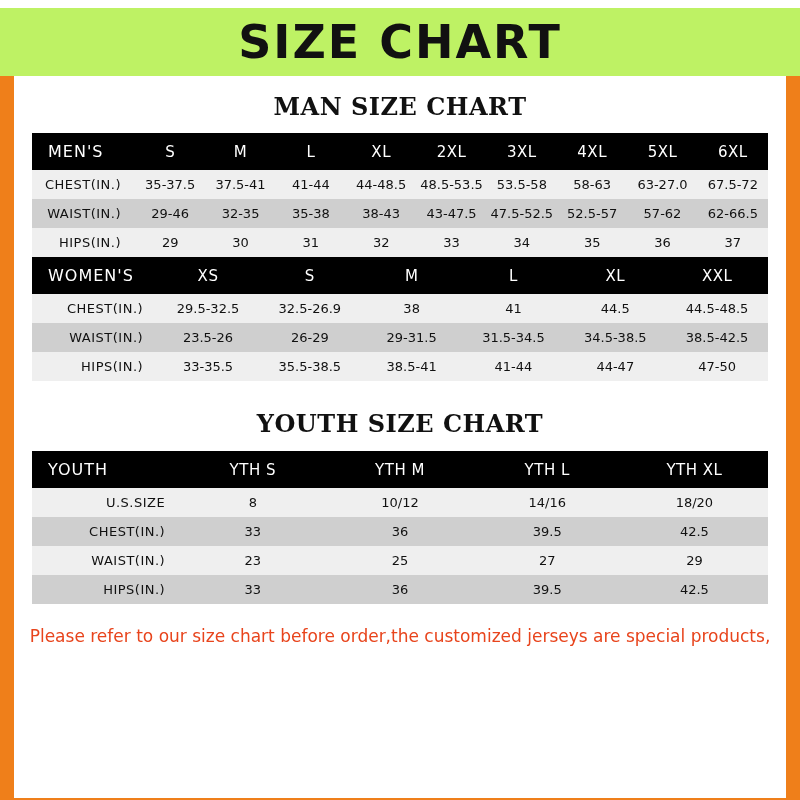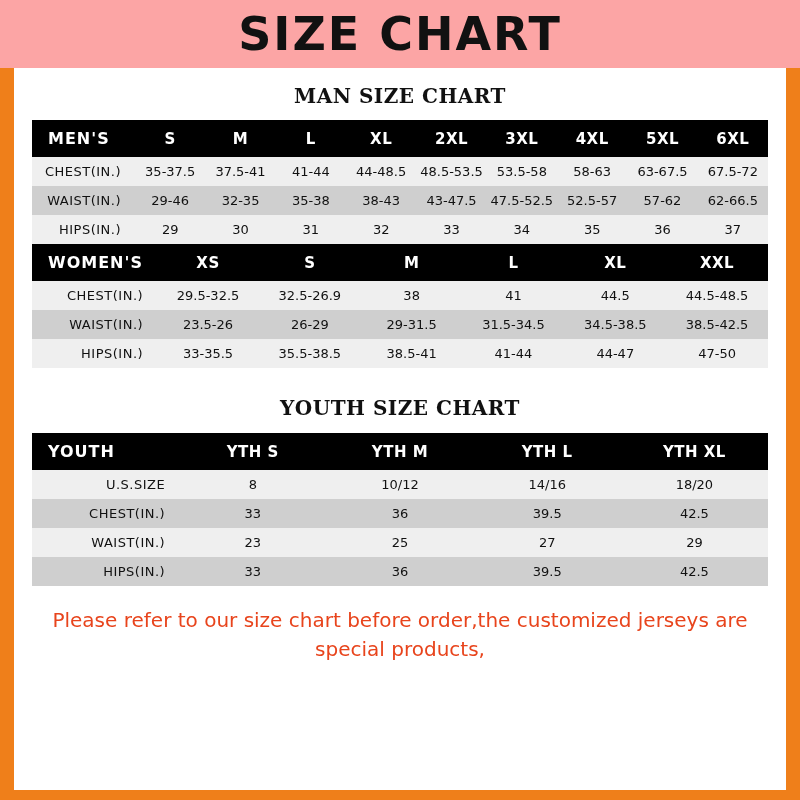--- a/index.html
+++ b/index.html
@@ -17,42 +17,42 @@
     position: relative;
     width: 800px;
     height: 800px;
     box-sizing: border-box;
     border-left: 14px solid #ef7f1a;
     border-right: 14px solid #ef7f1a;
     background: #ffffff;
   }
   .banner {
     height: 68px;
-    background: #fca5a5;
+    background: #bef264;
     display: flex;
     align-items: center;
     justify-content: center;
-    margin: 0 -14px;
+    margin: 8px -14px;
   }
   .banner-title {
     font-family: "DejaVu Sans", sans-serif;
     font-weight: bold;
     font-size: 46px;
     letter-spacing: 2px;
     color: #111111;
     line-height: 1;
   }
   .section {
     padding: 0 18px;
   }
   .section-title {
     text-align: center;
     font-family: "DejaVu Serif", serif;
     font-weight: bold;
-    font-size: 20px;
+    font-size: 24px;
     color: #111111;
     letter-spacing: 0.5px;
   }
   .man-title { margin: 16px 0 12px; }
   .women-title { margin: 20px 0 13px; }
   .youth-title { margin: 28px 0 13px; }
 
   table.size-table {
     width: 100%;
     border-collapse: collapse;
@@ -62,21 +62,21 @@
   table.size-table td {
     text-align: center;
     font-family: "DejaVu Sans", sans-serif;
   }
   
   table.size-table thead tr {
     background: #000000;
   }
   table.size-table thead th {
     color: #ffffff;
-    font-weight: bold;
+    font-weight: normal;
     font-size: 15px;
     padding: 9px 16px;
     letter-spacing: 0.5px;
   }
   table.size-table thead th.label-col {
     text-align: left;
     padding-left: 16px;
     font-size: 16px;
     letter-spacing: 1px;
   }
@@ -97,21 +97,21 @@
   .men-label-col { width: 14%; }
   .women-label-col { width: 17%; }
   .youth-label-col { width: 20%; }
 
   .footnote {
     margin-top: 20px;
     padding: 0 14px;
     text-align: center;
     color: #e8441c;
     font-family: "DejaVu Sans", sans-serif;
-    font-size: 20px;
+    font-size: 17px;
     line-height: 1.45;
   }
   .footnote .line { display: block; }
   .bottom-strip {
     position: absolute;
     left: -14px;
     right: -14px;
     bottom: 0;
     height: 10px;
     background: #ef7f1a;
@@ -158,21 +158,21 @@
       <tbody>
         <tr class="row-odd">
           <td class="label-col">CHEST(IN.)</td>
           <td>35-37.5</td>
           <td>37.5-41</td>
           <td>41-44</td>
           <td>44-48.5</td>
           <td>48.5-53.5</td>
           <td>53.5-58</td>
           <td>58-63</td>
-          <td>63-67.5</td>
+          <td>63-27.0</td>
           <td>67.5-72</td>
         </tr>
         <tr class="row-even">
           <td class="label-col">WAIST(IN.)</td>
           <td>29-46</td>
           <td>32-35</td>
           <td>35-38</td>
           <td>38-43</td>
           <td>43-47.5</td>
           <td>47.5-52.5</td>

